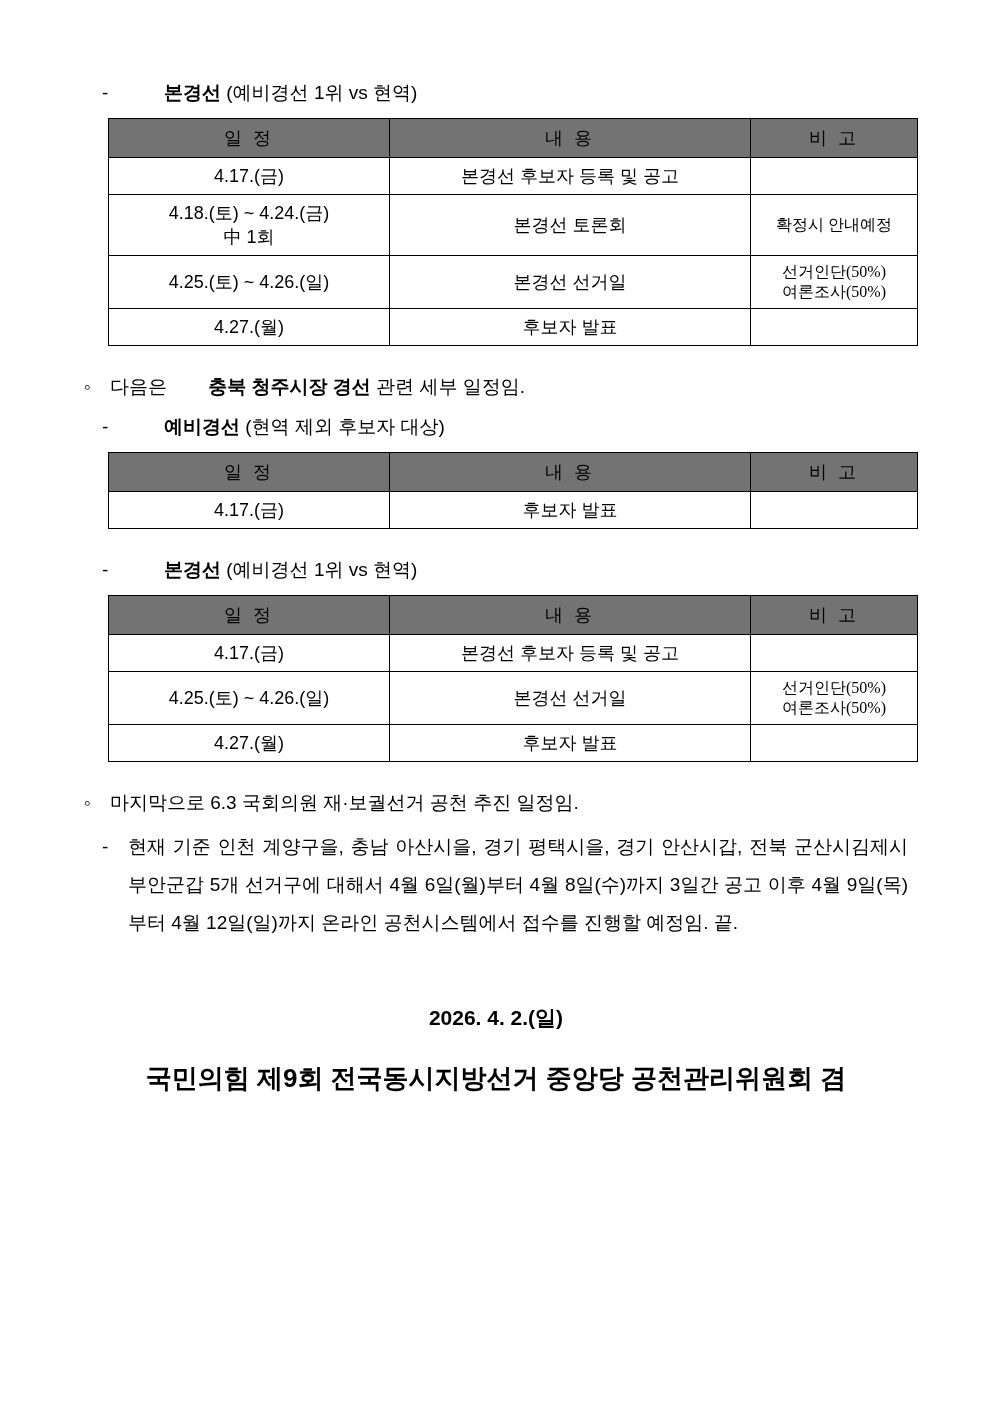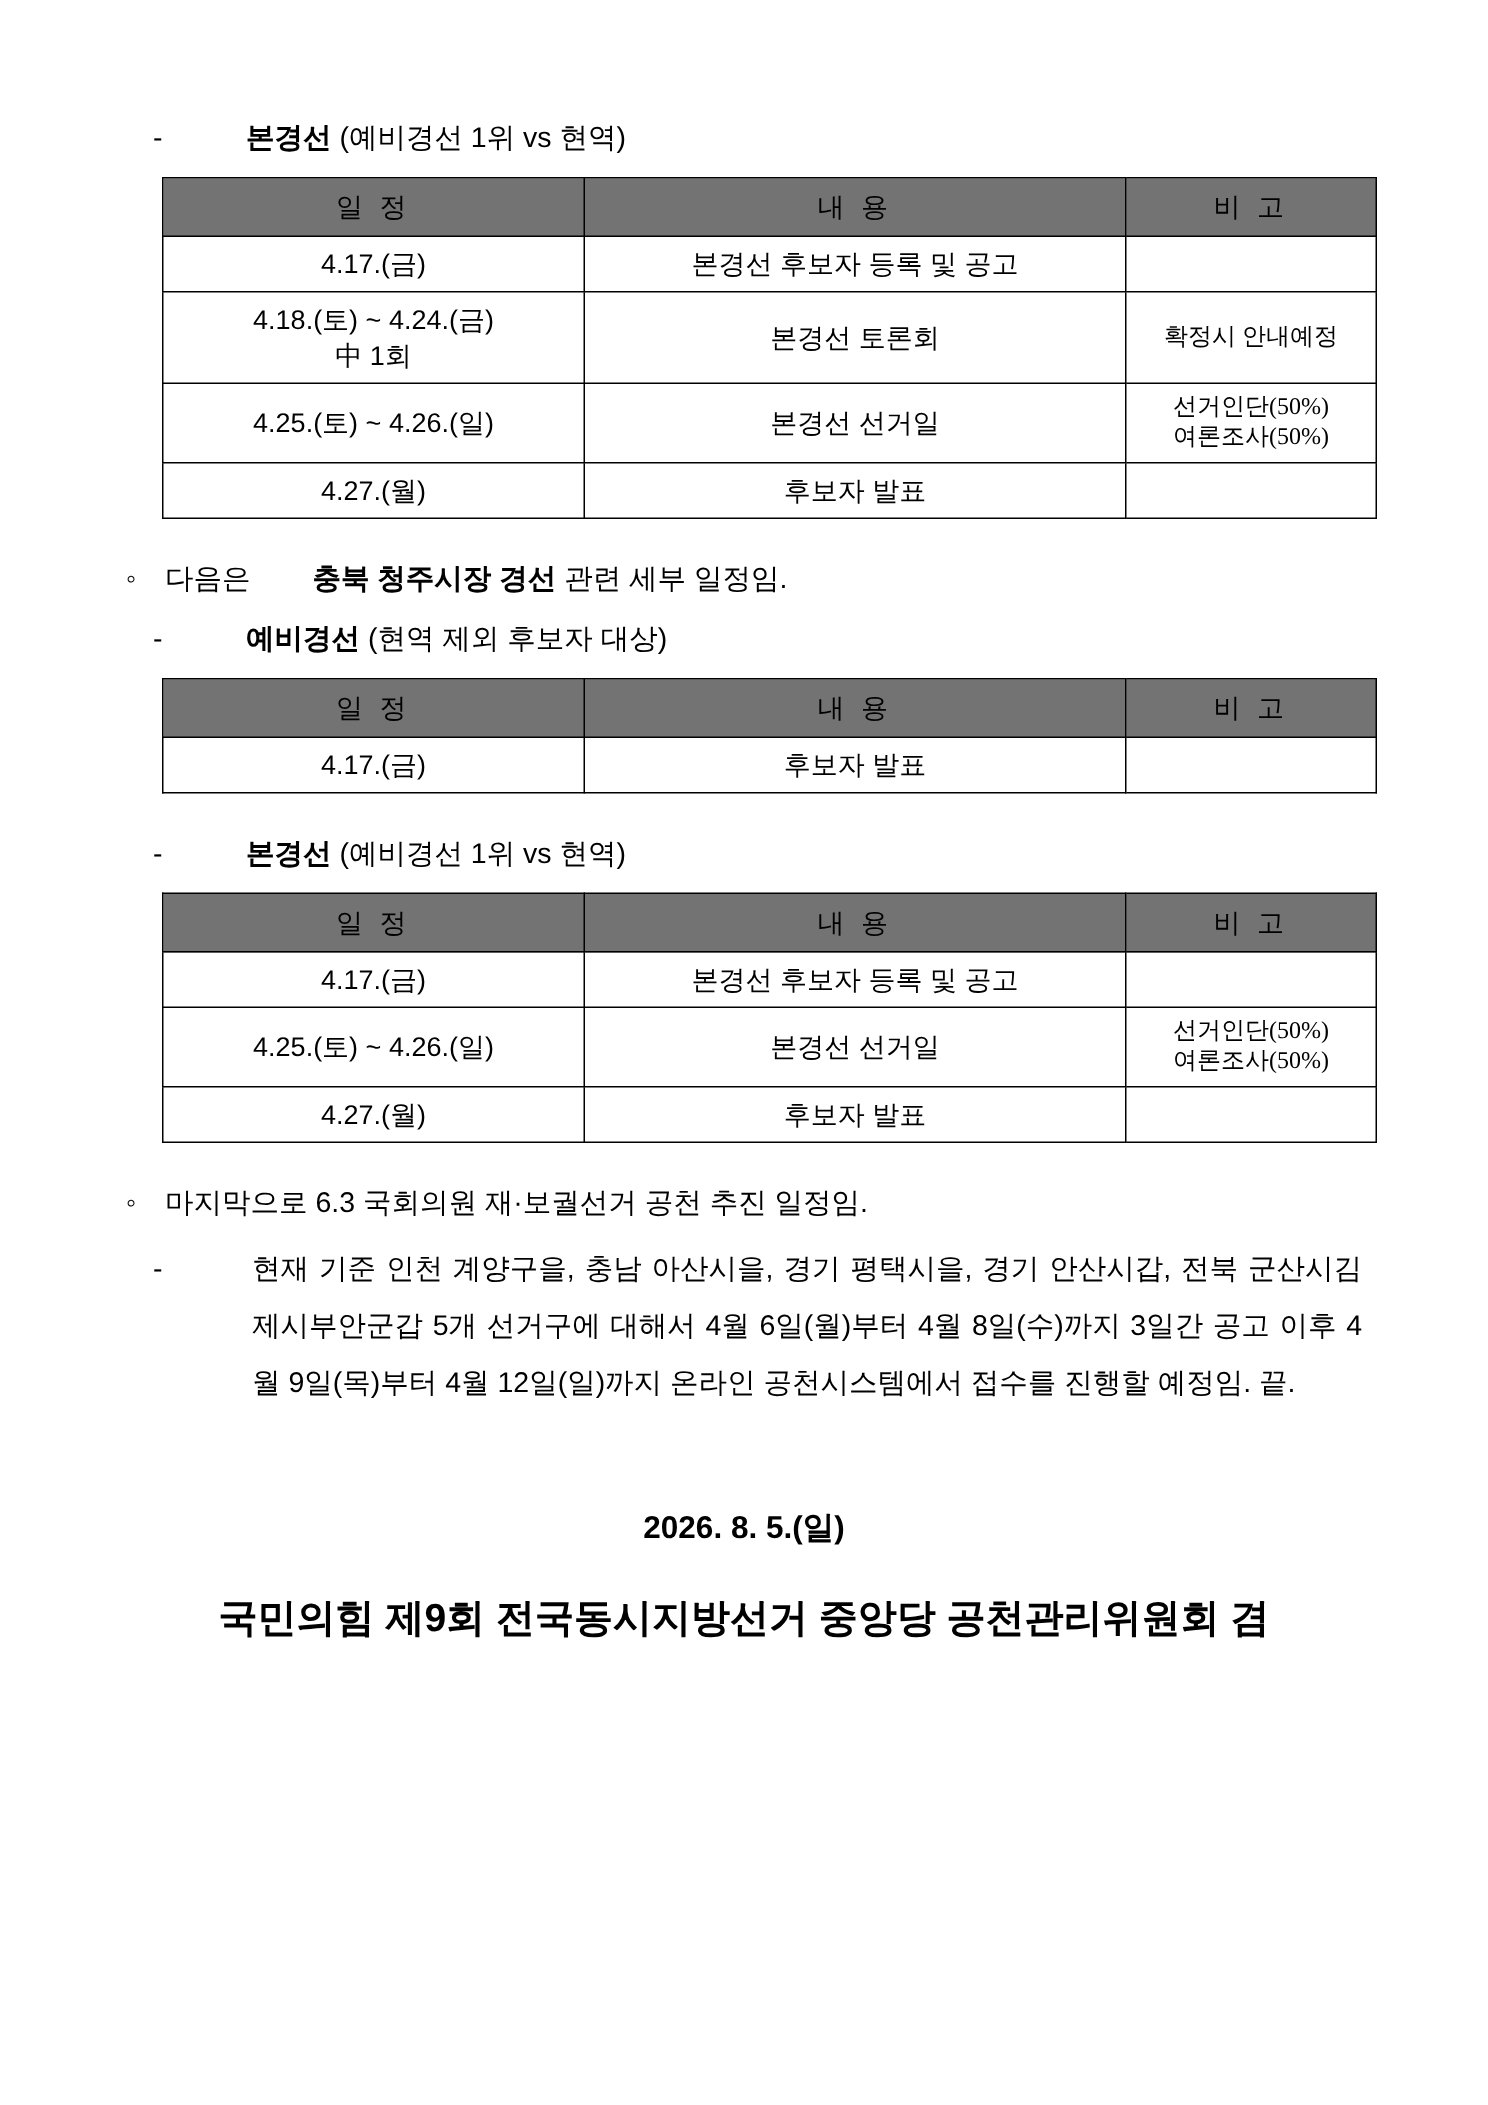--- a/index.html
+++ b/index.html
@@ -79,21 +79,20 @@
     margin: 0 0 0 18px;
   }
   .para .marker {
     width: 26px;
     flex: 0 0 26px;
   }
   .para .ptext {
     flex: 1;
     text-align: justify;
     text-justify: inter-word;
-    margin-left: 40px;
   }
 
   
   .footer {
     margin-top: 62px;
     text-align: center;
   }
   .footer .date {
     font-size: 21px;
     font-weight: bold;
@@ -221,17 +220,17 @@
     <span class="marker">◦</span>
     <span class="txt">마지막으로 6.3 국회의원 재·보궐선거 공천 추진 일정임.</span>
   </div>
 
   <div class="para">
     <span class="marker">-</span>
     <span class="ptext">현재 기준 인천 계양구을, 충남 아산시을, 경기 평택시을, 경기 안산시갑, 전북 군산시김제시부안군갑 5개 선거구에 대해서 4월 6일(월)부터 4월 8일(수)까지 3일간 공고 이후 4월 9일(목)부터 4월 12일(일)까지 온라인 공천시스템에서 접수를 진행할 예정임. 끝.</span>
   </div>
 
   <div class="footer">
-    <div class="date">2026. 8. 5.(일)</div>
+    <div class="date">2026. 4. 2.(일)</div>
     <div class="org">국민의힘 제9회 전국동시지방선거 중앙당 공천관리위원회 겸</div>
   </div>
 
 </div>
 
 </body></html>

